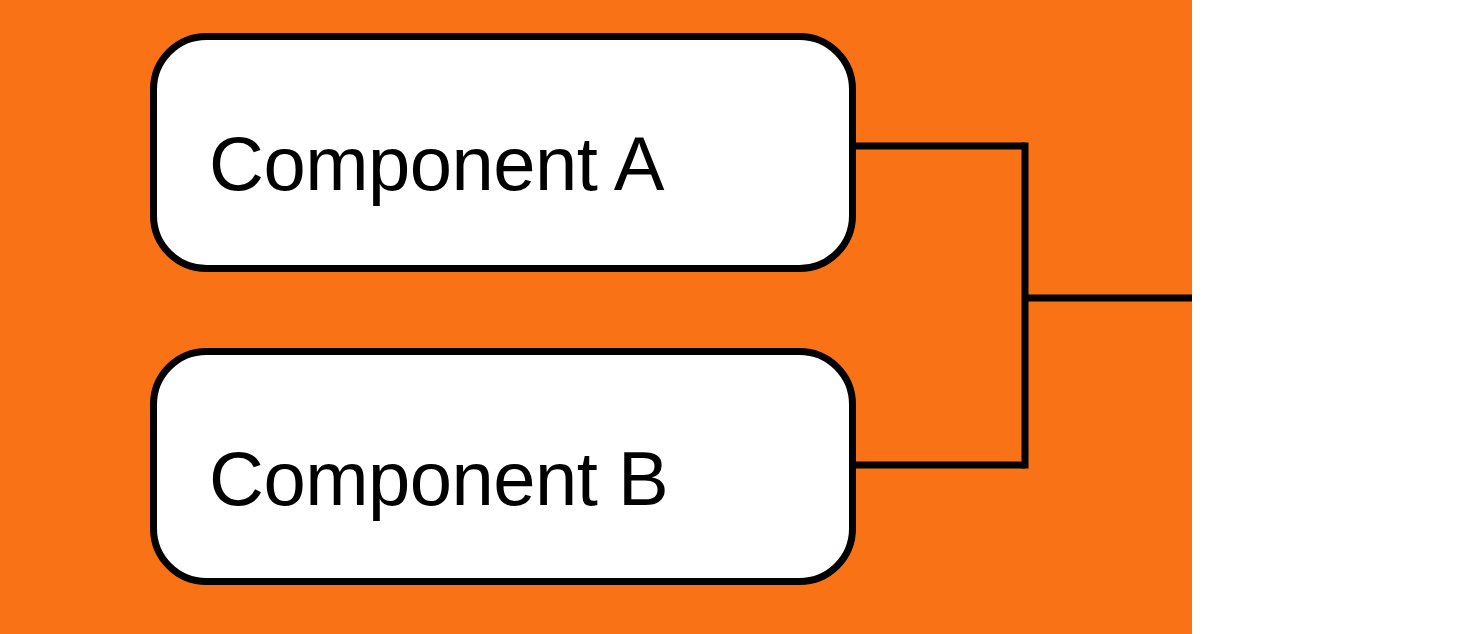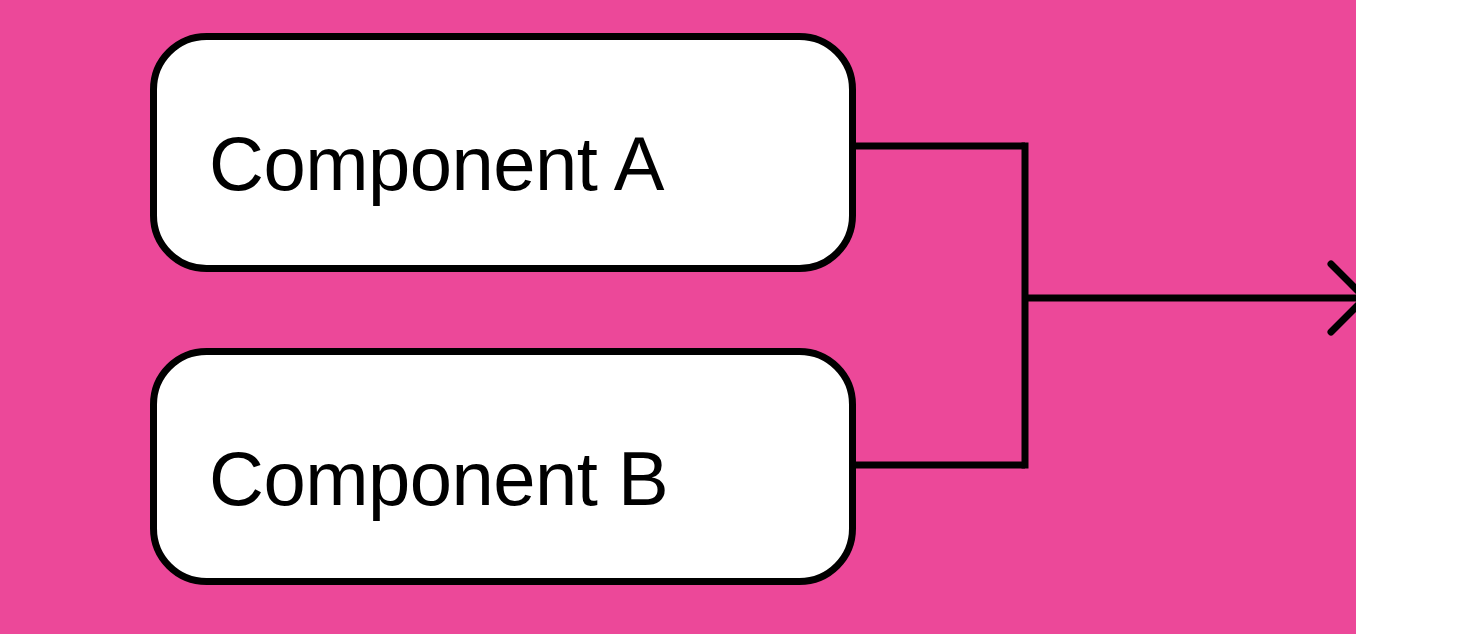--- a/index.html
+++ b/index.html
@@ -5,23 +5,23 @@
   html, body {
     margin: 0;
     padding: 0;
     background: #ffffff;
   }
   body {
     font-family: "Liberation Sans", sans-serif;
   }
   #canvas {
     position: relative;
-    width: 1356px;
+    width: 1192px;
     height: 634px;
-    background: #ec4899;
+    background: #f97316;
     overflow: hidden;
   }
   #diagram-svg {
     position: absolute;
     top: 0;
     left: 0;
     width: 1480px;
     height: 634px;
     display: block;
   }

